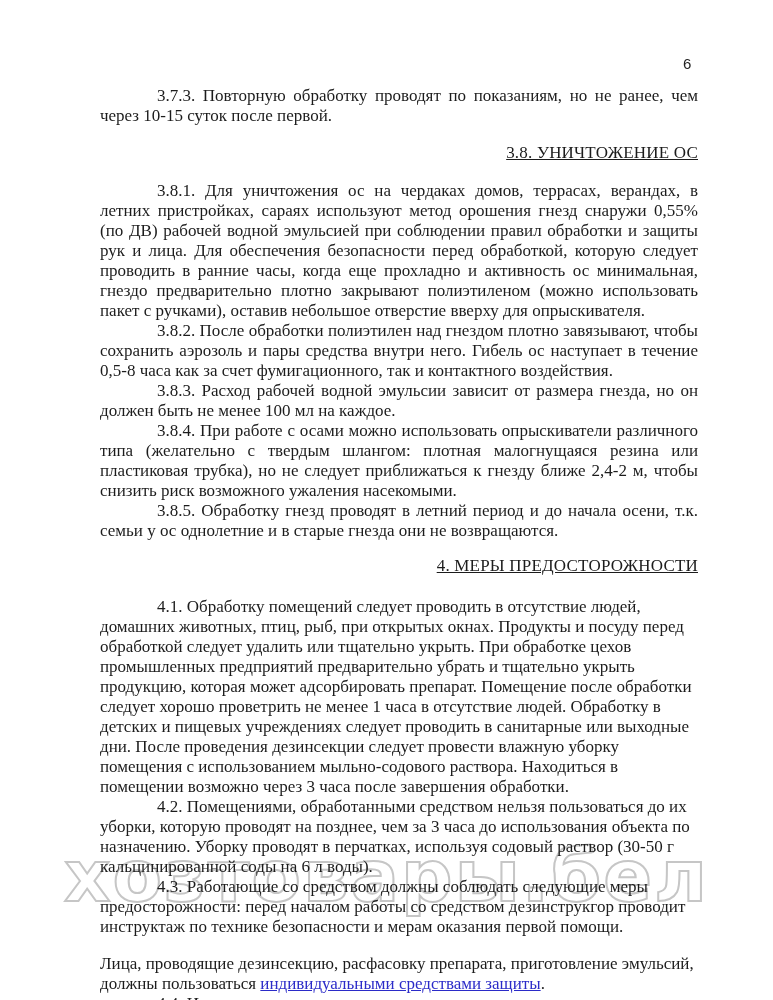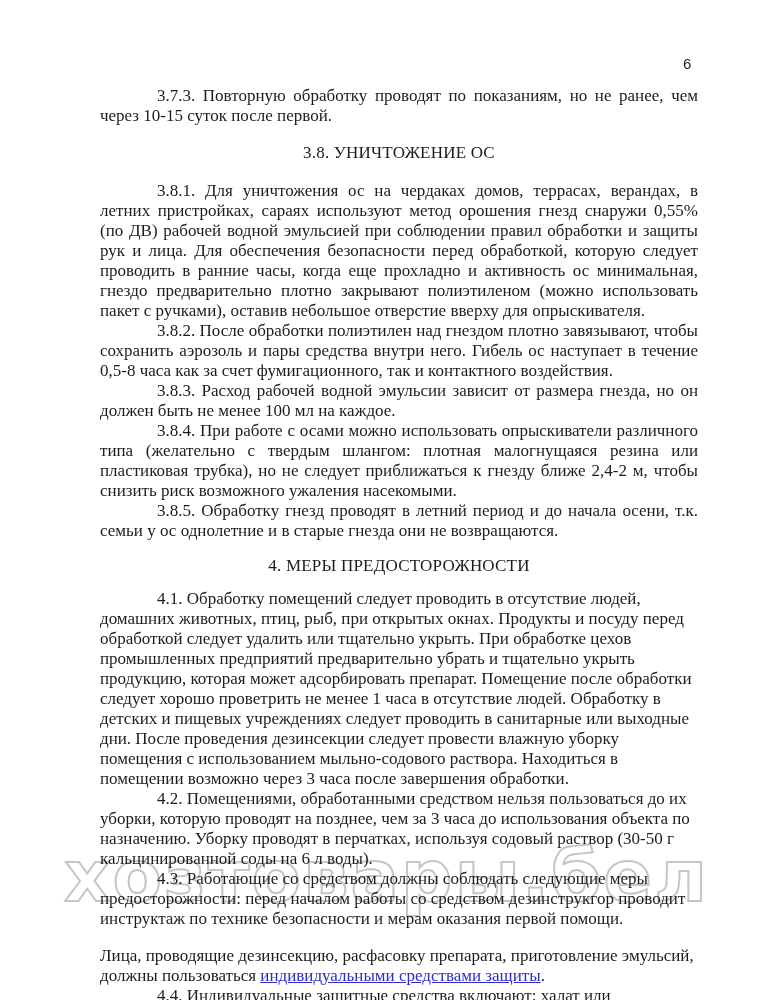--- a/index.html
+++ b/index.html
@@ -58,26 +58,27 @@
     text-indent: 57px;
   }
   .content p.justify {
     text-align: justify;
   }
   .content p.no-indent {
     text-indent: 0;
     margin-top: 17px;
   }
   .heading {
-    text-align: center;
+    text-align: right;
     text-indent: 0 !important;
     letter-spacing: 0.2px;
+    text-decoration: underline;
   }
   .heading-38 { margin: 17px 0 18px !important; }
-  .heading-4  { margin: 15px 0 13px !important; }
+  .heading-4  { margin: 15px 0 21px !important; }
   a.doc-link {
     color: #2b2bc8;
     text-decoration: underline;
   }
 </style>
 </head>
 <body>
 
 <div class="page">
 

